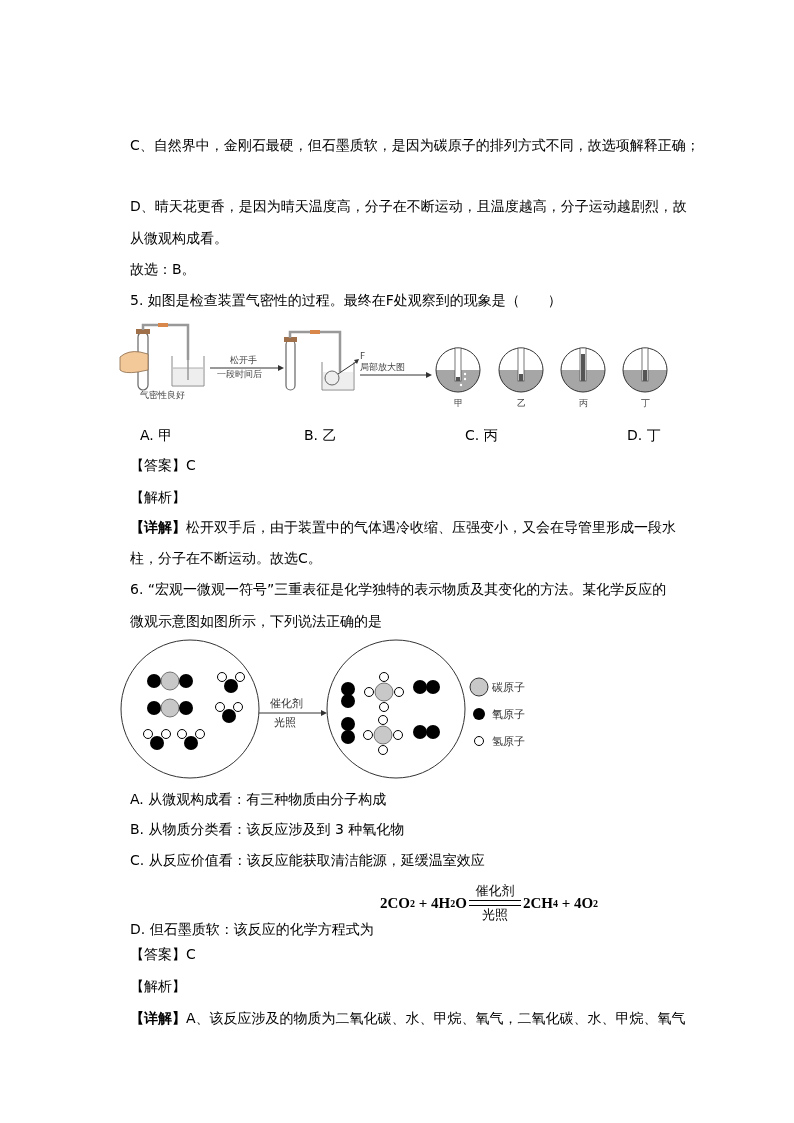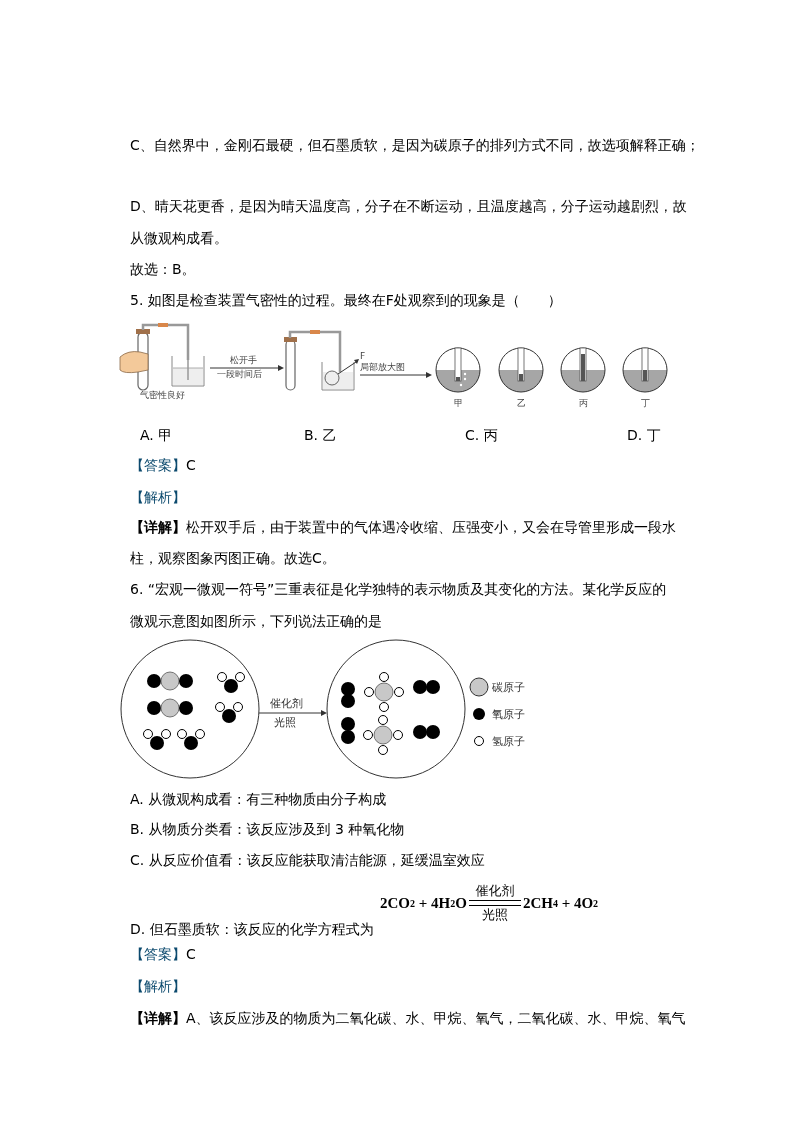--- a/index.html
+++ b/index.html
@@ -1,19 +1,19 @@
 <!DOCTYPE html>
 <html><head>
 <meta charset="utf-8">
 <style>
   html, body { margin: 0; padding: 0; background: #ffffff; }
   body { width: 794px; height: 1123px; position: relative; overflow: hidden;
          font-family: "DejaVu Sans", "Liberation Sans", sans-serif; color: #000; }
   .line { position: absolute; left: 130px; font-size: 14px; line-height: 18px; white-space: nowrap; }
-  .tag { color: #0c4a6e; }
+  .tag { color: #000000; }
   .bold-tag { font-weight: bold; }
   .opt { position: absolute; font-size: 14px; line-height: 18px; white-space: nowrap; margin-left: 22px; }
   svg { position: absolute; }
   .eq { position: absolute; left: 380px; top: 878px; height: 50px; font-family: "Liberation Serif", serif;
         font-weight: bold; font-size: 15px; display: flex; align-items: center; }
   .eq sub { font-size: 10px; vertical-align: -3px; }
   .cond { display: inline-flex; flex-direction: column; align-items: center; margin: 0 2px;
           font-family: "DejaVu Sans", sans-serif; font-weight: normal; font-size: 13px; line-height: 16px; }
   .cond .bar { width: 52px; height: 4px; border-top: 1px solid #000; border-bottom: 1px solid #000; margin: 1px 0; }
 </style>
@@ -115,21 +115,21 @@
 
 <div class="line" style="top:456px;">
   <span class="tag">【答案】</span><span>C</span>
 </div>
 <div class="line" style="top:488px;">
   <span class="tag">【解析】</span>
 </div>
 <div class="line" style="top:518px;">
   <span class="bold-tag">【详解】</span><span>松开双手后，由于装置中的气体遇冷收缩、压强变小，又会在导管里形成一段水</span>
 </div>
-<div class="line" style="top:549px;">柱，观察图象丙图正确。故选C。</div>
+<div class="line" style="top:549px;">柱，分子在不断运动。故选C。</div>
 
 <div class="line" style="top:580px;">6. “宏观一微观一符号”三重表征是化学独特的表示物质及其变化的方法。某化学反应的</div>
 <div class="line" style="top:612px;">微观示意图如图所示，下列说法正确的是</div>
 
 <svg style="left:118px; top:638px;" width="460" height="142" viewBox="0 0 460 142">
 
   <circle cx="72" cy="71" r="69" fill="#fff" stroke="#333" stroke-width="1"></circle>
   <g>
     <circle cx="36" cy="43" r="7" fill="#000"></circle>
       <circle cx="52" cy="43" r="9" fill="#c8c8c8" stroke="#555" stroke-width="0.8"></circle>

